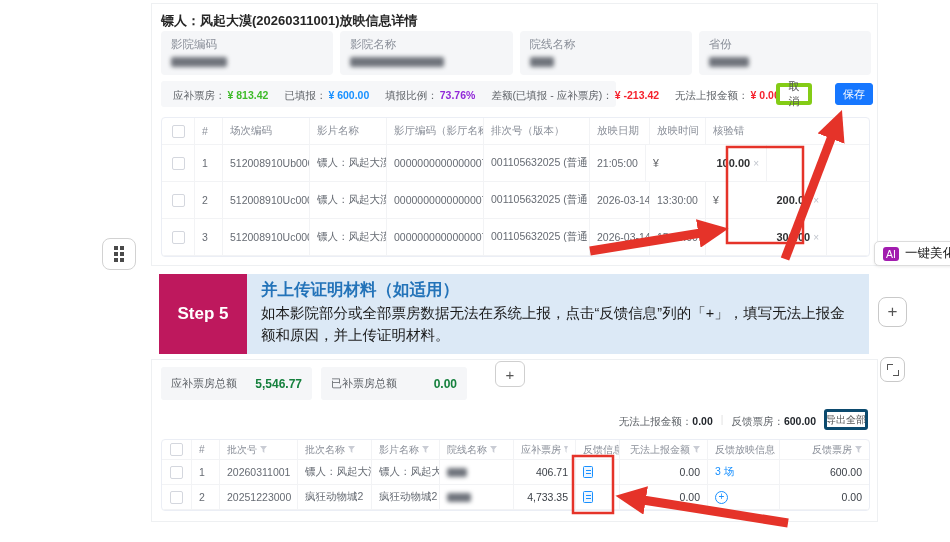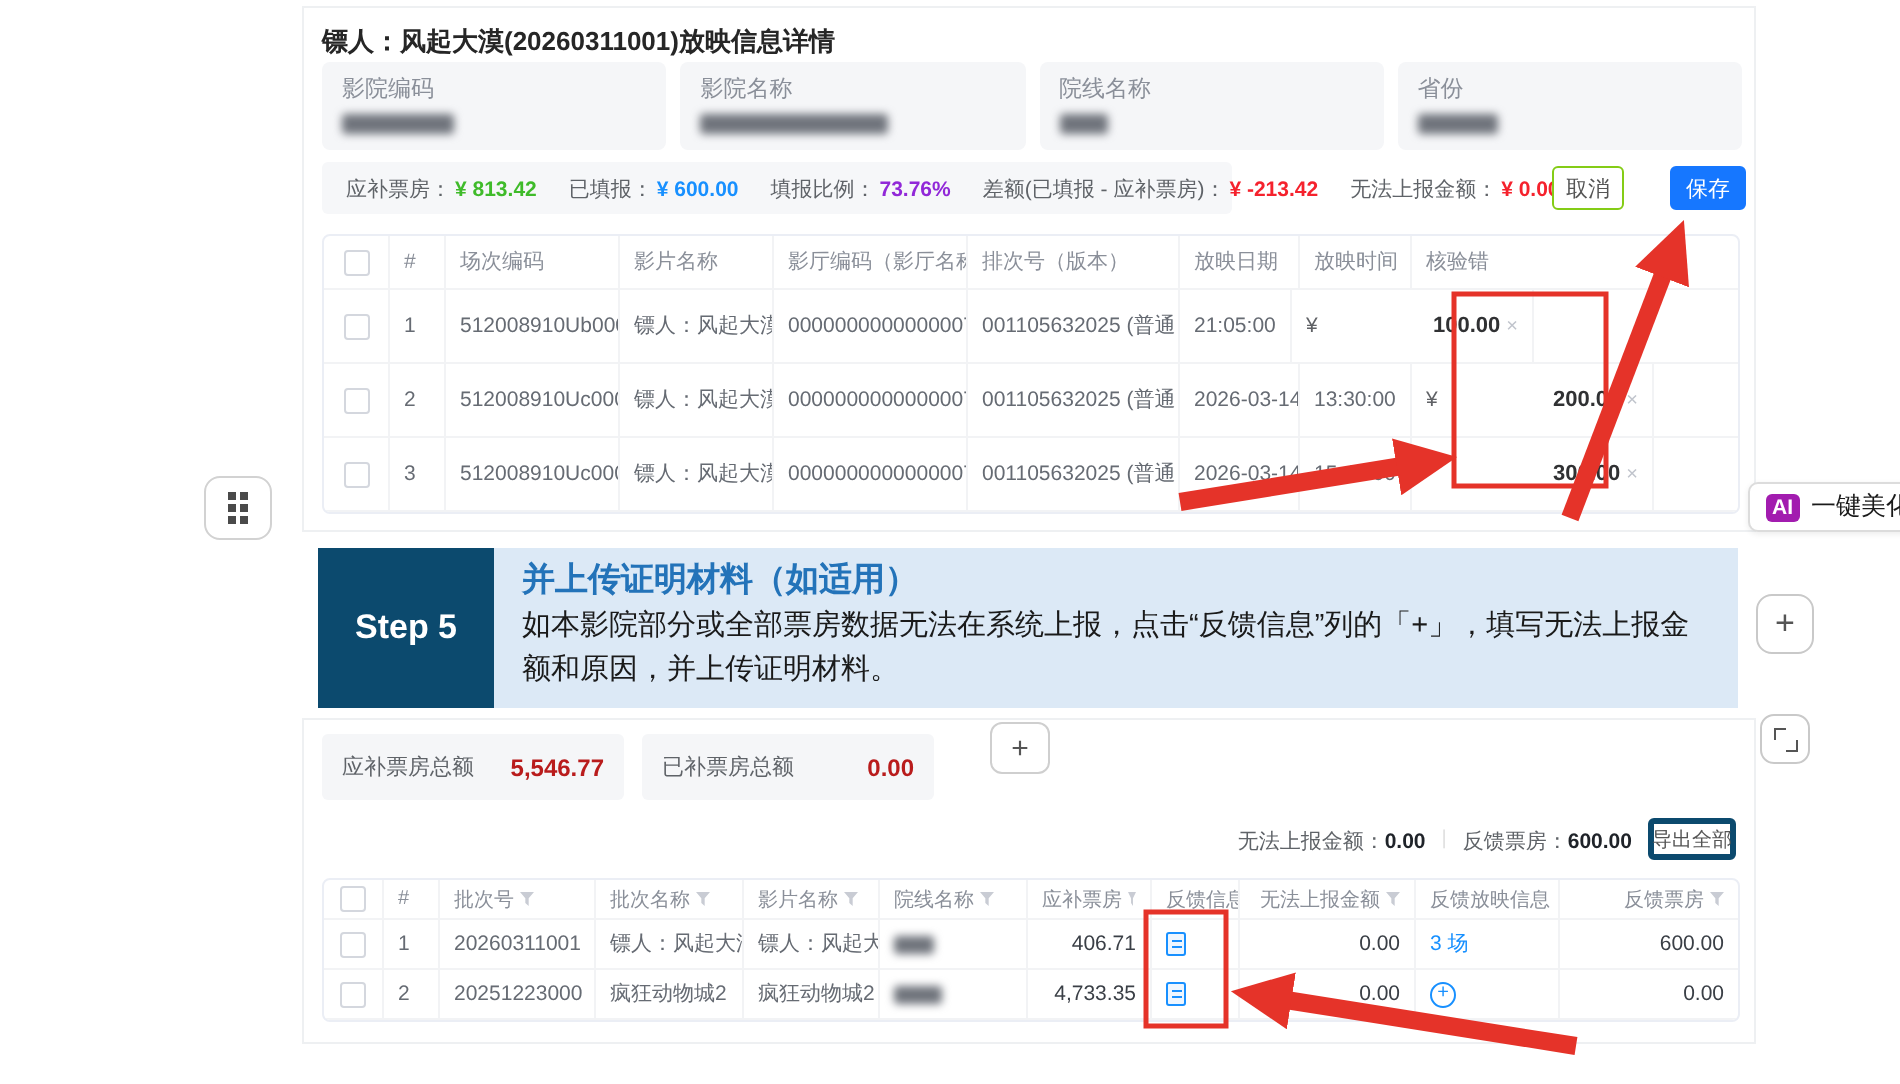--- a/index.html
+++ b/index.html
@@ -11,21 +11,21 @@
   .detail-title{position:absolute;left:9px;top:8px;font-size:13px;font-weight:bold;color:#262626;}
   .field-row{position:absolute;left:9px;top:27px;width:710px;display:flex;gap:7px;}
   .field-card{flex:1;background:#f5f6f8;border-radius:4px;padding:6px 10px;height:44px;}
   .field-label{font-size:11.5px;color:#8a8f99;}
   .redact{display:inline-block;height:10px;border-radius:2px;background:#70747c;filter:blur(2px);margin-top:5px;}
   .stats-bar{position:absolute;left:9px;top:77px;width:455px;height:26px;background:#f6f7f9;border-radius:3px;display:flex;align-items:center;padding:0 12px;gap:16px;white-space:nowrap;}
   .stat-label{font-size:10.5px;color:#5f6368;}
   .stat-value{font-size:10.5px;font-weight:bold;margin-left:2px;}
   .v-green{color:#3fbb2a;} .v-blue{color:#1890ff;} .v-purple{color:#9128d8;} .v-red{color:#f5222d;}
   .btn{display:inline-flex;align-items:center;justify-content:center;font-size:11px;border-radius:3px;cursor:pointer;}
-  .btn-cancel{position:absolute;left:624px;top:79px;width:36px;height:22px;background:#fff;border:1px solid #84cc16;color:#555;}
+  .btn-cancel{position:absolute;left:624px;top:79px;width:36px;height:22px;background:#fff;border:4px solid #84cc16;color:#555;}
   .btn-save{position:absolute;left:683px;top:79px;width:38px;height:22px;background:#1677ff;border:1px solid #1677ff;color:#fff;}
 
   
   .sess-table{position:absolute;left:9px;top:113px;width:709px;border:1px solid #ebeef5;border-radius:4px;background:#fff;overflow:hidden;}
   .t-row{display:flex;align-items:stretch;}
   .t-head .t-cell{color:#8a8f99;font-size:10.5px;height:27px;}
   .t-cell{display:flex;align-items:center;padding:0 7px;font-size:10.5px;color:#666b73;border-right:1px solid #f2f3f5;border-bottom:1px solid #f2f3f5;overflow:hidden;white-space:nowrap;}
   .t-cell:last-child{border-right:none;}
   .t-body .t-cell{height:37px;}
   .tc-cb{width:33px;justify-content:center;}
@@ -40,32 +40,32 @@
   .tc-last{flex:1;}
   .checkbox{width:13px;height:13px;border:1px solid #d4d7de;border-radius:2px;background:#fff;}
   .amt-cell{display:flex;align-items:center;justify-content:space-between;width:100%;}
   .yen{color:#606266;font-size:10.5px;}
   .amt-val{font-weight:bold;color:#303133;font-size:11px;}
   .clear-x{color:#c0c4cc;font-size:10px;margin-left:3px;}
   .total-label{color:#8a8f99;} .total-val{color:#303133;margin-left:4px;}
 
   
   .step-box{position:absolute;left:118px;top:274px;width:710px;height:80px;display:flex;}
-  .step-left{width:88px;background:#0c4a6e;color:#fff;display:flex;align-items:center;justify-content:center;font-size:17px;font-weight:bold;}
+  .step-left{width:88px;background:#be185d;color:#fff;display:flex;align-items:center;justify-content:center;font-size:17px;font-weight:bold;}
   .step-right{flex:1;background:#dce9f6;padding:5px 14px 6px 14px;font-family:"Liberation Serif","DejaVu Serif",serif;}
   .step-title{color:#2373b9;font-weight:bold;font-size:16.5px;margin-bottom:2px;}
   .step-body{color:#1a1a1a;font-size:14.5px;line-height:1.5;}
 
   
   .bottom-block{position:absolute;left:110px;top:359px;width:727px;height:163px;background:#fff;border:1px solid #eef0f2;}
   .sum-card{position:absolute;top:7px;height:33px;background:#f5f6f8;border-radius:3px;display:flex;align-items:center;justify-content:space-between;padding:0 10px;text-align:right;}
   .sum-card1{left:9px;width:151px;}
   .sum-card2{left:169px;width:146px;}
   .sum-label{font-size:11px;color:#5f6368;}
-  .sum-value{font-size:12px;font-weight:bold;color:#b91c1c;}
+  .sum-value{font-size:12px;font-weight:bold;color:#15803d;}
   .mid-plus{position:absolute;left:343px;top:1px;width:30px;height:26px;border:1px solid #cfcfcf;border-radius:6px;background:#fff;display:flex;align-items:center;justify-content:center;font-size:15px;color:#555;cursor:pointer;}
   .fb-stats{position:absolute;right:9px;top:49px;display:flex;align-items:center;gap:8px;white-space:nowrap;}
   .fb-stat-label{font-size:10.5px;color:#5f6368;}
   .fb-stat-value{font-size:10.5px;font-weight:bold;color:#1f2329;}
   .fb-divider{color:#e0e0e0;font-size:10px;}
   .btn-export{width:44px;height:21px;background:#fff;border:3px solid #0c4a6e;color:#555;font-size:10px;}
 
   .fb-table{position:absolute;left:9px;top:79px;width:709px;border:1px solid #ebeef5;border-radius:4px;background:#fff;overflow:hidden;}
   .f-head .t-cell{height:20px;color:#8a8f99;font-size:10px;border-bottom:1px solid #f2f3f5;}
   .f-body .t-cell{height:25px;font-size:10.5px;}
@@ -85,21 +85,21 @@
   .doc-icon::before{content:"";position:absolute;left:1.5px;top:3px;width:5px;height:1.2px;background:#1890ff;box-shadow:0 3px 0 #1890ff;}
   .link-blue{color:#1890ff;}
   .circle-plus{display:inline-flex;align-items:center;justify-content:center;width:13px;height:13px;border:1px solid #1890ff;border-radius:50%;color:#1890ff;font-size:10px;line-height:1;}
   .num-dark{color:#3a3f46;}
 
   
   .drag-handle{position:absolute;left:61px;top:238px;width:34px;height:32px;border:1px solid #d2d2d2;border-radius:8px;background:#fff;display:flex;align-items:center;justify-content:center;cursor:grab;}
   .dots{display:grid;grid-template-columns:repeat(2,4px);grid-template-rows:repeat(3,4px);gap:2px;}
   .dots i{width:4px;height:4px;background:#4a4a4a;}
   .ai-btn{position:absolute;left:833px;top:241px;width:93px;height:25px;background:#fff;border:1px solid #dcdcdc;border-radius:5px;box-shadow:0 1px 3px rgba(0,0,0,.08);display:flex;align-items:center;gap:6px;padding:0 8px;cursor:pointer;}
-  .ai-badge{background:#a21caf;color:#fff;font-size:10.5px;font-weight:bold;border-radius:3px;padding:1px 3px;text-align:right;}
+  .ai-badge{background:#a21caf;color:#fff;font-size:10.5px;font-weight:normal;border-radius:3px;padding:1px 3px;text-align:right;}
   .ai-label{font-size:12.5px;color:#1a1a1a;}
   .side-plus{position:absolute;left:837px;top:297px;width:29px;height:30px;border:1px solid #c9c9c9;border-radius:8px;background:#fff;display:flex;align-items:center;justify-content:center;font-size:17px;color:#555;cursor:pointer;}
   .side-expand{position:absolute;left:839px;top:357px;width:25px;height:25px;border:1px solid #c9c9c9;border-radius:7px;background:#fff;cursor:pointer;}
   .exp-glyph{position:absolute;left:6px;top:6px;width:12px;height:12px;}
   .exp-glyph::before{content:"";position:absolute;left:0;top:0;width:5px;height:5px;border-left:1.6px solid #555;border-top:1.6px solid #555;}
   .exp-glyph::after{content:"";position:absolute;right:0;bottom:0;width:5px;height:5px;border-right:1.6px solid #555;border-bottom:1.6px solid #555;}
 
   
   #anno{position:absolute;left:0;top:0;width:950px;height:542px;pointer-events:none;z-index:50;}
 </style>

